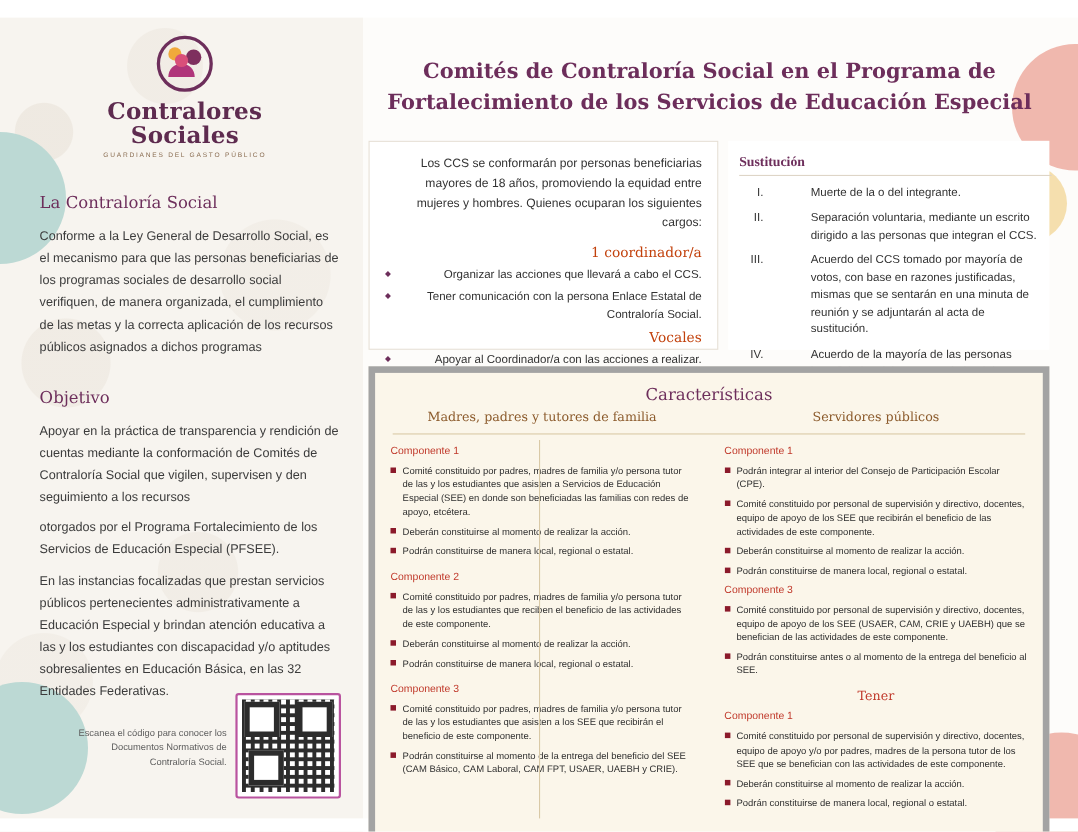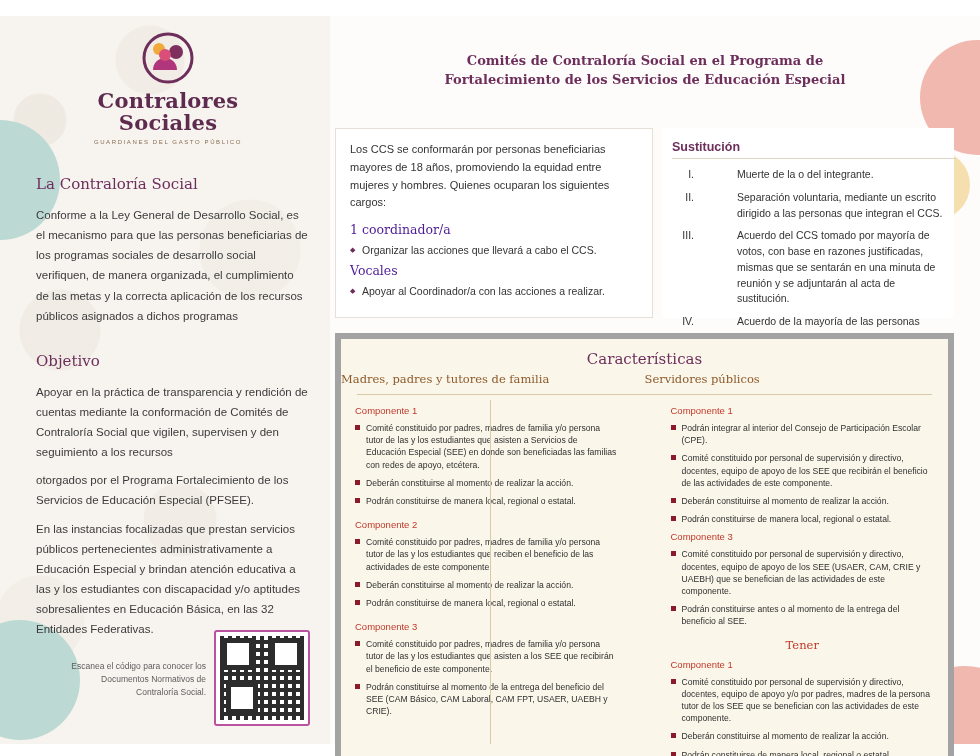--- a/index.html
+++ b/index.html
@@ -80,69 +80,69 @@
   .qr-corner3{position:absolute;left:6px;bottom:6px;width:22px;height:22px;border:5px solid #1b1b1b;background:#fff;}
   .qr-cap{
     position:absolute;left:60px;top:660px;width:146px;text-align:right;
     font-size:8.5px;line-height:1.5;color:#5d5d5d;
   }
 
   
   .main-title{
     position:absolute;left:335px;top:52px;width:620px;
     font-family:"DejaVu Serif", serif;
-    color:#6d2e5b;font-size:13px;font-weight:bold;line-height:1.45;text-align:center;
+    color:#6d2e5b;font-size:19px;font-weight:bold;line-height:1.45;text-align:center;
   }
 
   
   .box-ccs{
     position:absolute;left:335px;top:128px;width:318px;height:190px;
-    background:#ffffff;border:1px solid #e7e0d6;box-sizing:border-box;padding:12px 14px;
+    background:#ffffff;border:1px solid #e7e0d6;box-sizing:border-box;padding:12px 14px;text-align:right;
   }
   .box-sust{
     position:absolute;left:662px;top:128px;width:292px;height:190px;
     background:#ffffff;box-sizing:border-box;padding:12px 10px 12px 4px;
   }
   .p-intro{font-size:11px;line-height:1.62;color:#333;margin:0 0 10px;}
   .sec-h{
     font-family:"DejaVu Serif", serif;
-    color:#4c1d95;font-size:12.5px;margin:0 0 6px;font-weight:normal;
+    color:#c2410c;font-size:12.5px;margin:0 0 6px;font-weight:normal;
   }
   .sec-h.vocales{margin-top:0;}
   .bullet{
     font-size:10.5px;line-height:1.45;color:#333;margin:0 0 5px;padding-left:12px;position:relative;
   }
   .bullet:before{
     content:"\25C6";position:absolute;left:0;top:0;color:#6d2e5b;font-size:7px;line-height:1.9;
   }
 
   .sust-h{
-    font-family:Liberation Sans, sans-serif;color:#6d2e5b;font-size:12.5px;margin:0 0 4px;padding-left:6px;
+    font-family:Liberation Serif, serif;color:#6d2e5b;font-size:12.5px;margin:0 0 4px;padding-left:6px;
   }
   .sust-h-rule{height:1px;background:#ded5c7;margin:0 0 8px 6px;width:284px;}
   .sust-item{display:flex;font-size:10.5px;line-height:1.5;color:#333;margin:0 0 7px;padding-left:6px;}
   .sust-num{width:22px;flex:0 0 22px;text-align:right;padding-right:7px;color:#333;}
   .sust-txt{flex:1;padding-left:36px;}
 
   
   .char-panel{
     position:absolute;left:335px;top:333px;width:619px;height:489px;
     background:#fbf6ea;border:6px solid #a3a3a3;box-sizing:border-box;
   }
   .char-title{
     text-align:center;font-family:"DejaVu Serif", serif;color:#6d2e5b;
     font-size:15px;margin:11px 0 2px;
   }
   .char-cols{display:flex;}
   .char-col-head{
-    flex:1;text-align:left;color:#8b5a2b;font-size:11.5px;font-family:"DejaVu Serif", serif;
+    flex:1;text-align:center;color:#8b5a2b;font-size:11.5px;font-family:"DejaVu Serif", serif;
     padding:2px 0 8px;
   }
   .char-rule{height:1px;background:#d9c9a6;margin:0 16px 10px;}
-  .char-body{display:flex;height:330px;gap:24px;}
+  .char-body{display:flex;height:330px;}
   .char-body>div{flex:1;padding:0 14px;box-sizing:border-box;}
   .char-divider{position:absolute;left:50%;top:400px;bottom:12px;width:1px;background:#d9c9a6;}
   .comp-h{
     color:#c0392b;font-size:9.5px;margin:0 0 6px;
   }
   .comp-h.gap{margin-top:12px;}
   .mixto-h{
     color:#c0392b;font-size:11.5px;text-align:center;margin:10px 0 7px;
     font-family:"DejaVu Serif", serif;
   }
@@ -203,20 +203,21 @@
 
   <div class="main-title">
     <div>Comités de Contraloría Social en el Programa de</div>
     <div>Fortalecimiento de los Servicios de Educación Especial</div>
   </div>
 
   <div class="box-ccs">
     <p class="p-intro">Los CCS se conformarán por personas beneficiarias mayores de 18 años, promoviendo la equidad entre mujeres y hombres. Quienes ocuparan los siguientes cargos:</p>
     <h3 class="sec-h">1 coordinador/a</h3>
     <p class="bullet">Organizar las acciones que llevará a cabo el CCS.</p>
+    <p class="bullet">Tener comunicación con la persona Enlace Estatal de Contraloría Social.</p>
     <h3 class="sec-h vocales">Vocales</h3>
     <p class="bullet">Apoyar al Coordinador/a con las acciones a realizar.</p>
   </div>
 
   <div class="box-sust">
     <h3 class="sust-h">Sustitución</h3>
     <div class="sust-h-rule"></div>
 
     <div class="sust-item">
       <span class="sust-num">I.</span>

